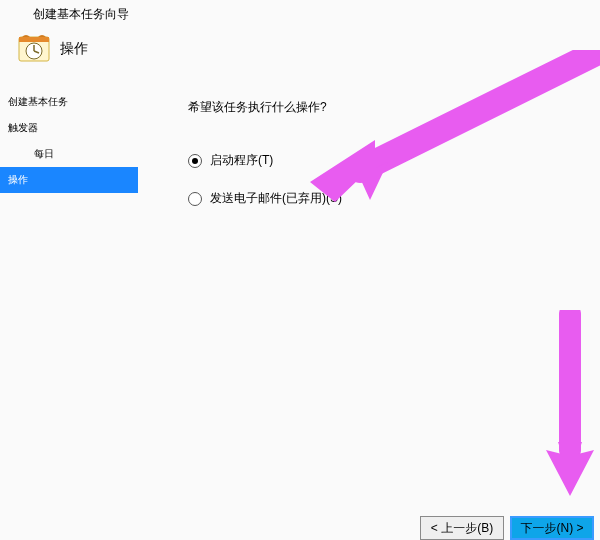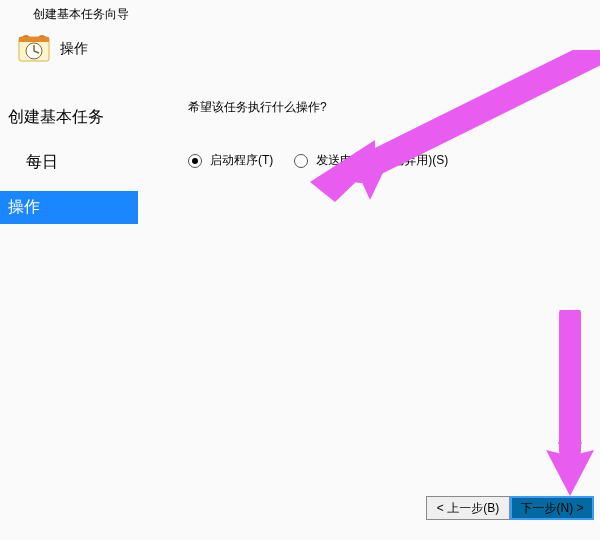--- a/index.html
+++ b/index.html
@@ -37,43 +37,42 @@
   .body {
     display: flex;
     height: 380px;
   }
   .sidebar {
     width: 138px;
     padding-top: 8px;
   }
   .sidebar-item {
     padding: 6px 8px 6px 8px;
-    font-size: 16px;
+    font-size: 10px;
     cursor: pointer;
     color: #000;
-    margin-top: 12px;
   }
   .sidebar-sub {
-    padding-left: 26px;
+    padding-left: 34px;
   }
   .sidebar-item.selected {
     background: #1a86ff;
     color: #fff;
   }
   .content {
     flex: 1;
     padding: 18px 24px 8px 50px;
   }
   .question {
     font-size: 12px;
     margin-bottom: 36px;
   }
   .radio-group {
     display: flex;
-    flex-direction: row;
+    flex-direction: column;
     gap: 21px;
   }
   .radio-row {
     display: flex;
     align-items: center;
     gap: 8px;
     font-size: 12px;
     cursor: pointer;
   }
   .radio {
@@ -85,38 +84,39 @@
     background: #fff;
   }
   .radio.checked::after {
     content: "";
     width: 6px; height: 6px;
     background: #000;
     border-radius: 50%;
   }
   .footer {
     position: absolute;
-    bottom: 20px; right: 6px;
+    bottom: 0; right: 6px;
     display: flex;
+    gap: 6px;
   }
   .btn {
     min-width: 84px;
     height: 24px;
     border: 1px solid #8a8a8a;
     background: #efefef;
     font-size: 12px;
     display: inline-flex;
     align-items: center;
     justify-content: center;
     cursor: pointer;
     padding: 0 8px;
   }
   .btn.primary {
     border: 2px solid #3b9bff;
-    background: #0369a1;
+    background: #0ea5e9;
   }
   
   .arrow {
     position: absolute;
     pointer-events: none;
   }
   .arrow svg { display:block; }
 </style>
 </head>
 <body>
@@ -135,20 +135,21 @@
         <path d="M20 4 q4 -4 8 0" fill="#d07c1e"></path>
       </svg>
     </div>
     <div class="page-heading">操作</div>
   </div>
 </div>
 
 <div class="body">
   <div class="sidebar" id="sidebar">
       <div class="sidebar-item">创建基本任务</div>
+      <div class="sidebar-item">触发器</div>
       <div class="sidebar-item sidebar-sub">每日</div>
       <div class="sidebar-item selected">操作</div>
     </div>
 
   <div class="content">
     <div class="question">希望该任务执行什么操作?</div>
     <div class="radio-group" id="radios">
         <div class="radio-row">
           <span class="radio checked"></span>
           <span>启动程序(T)</span>

